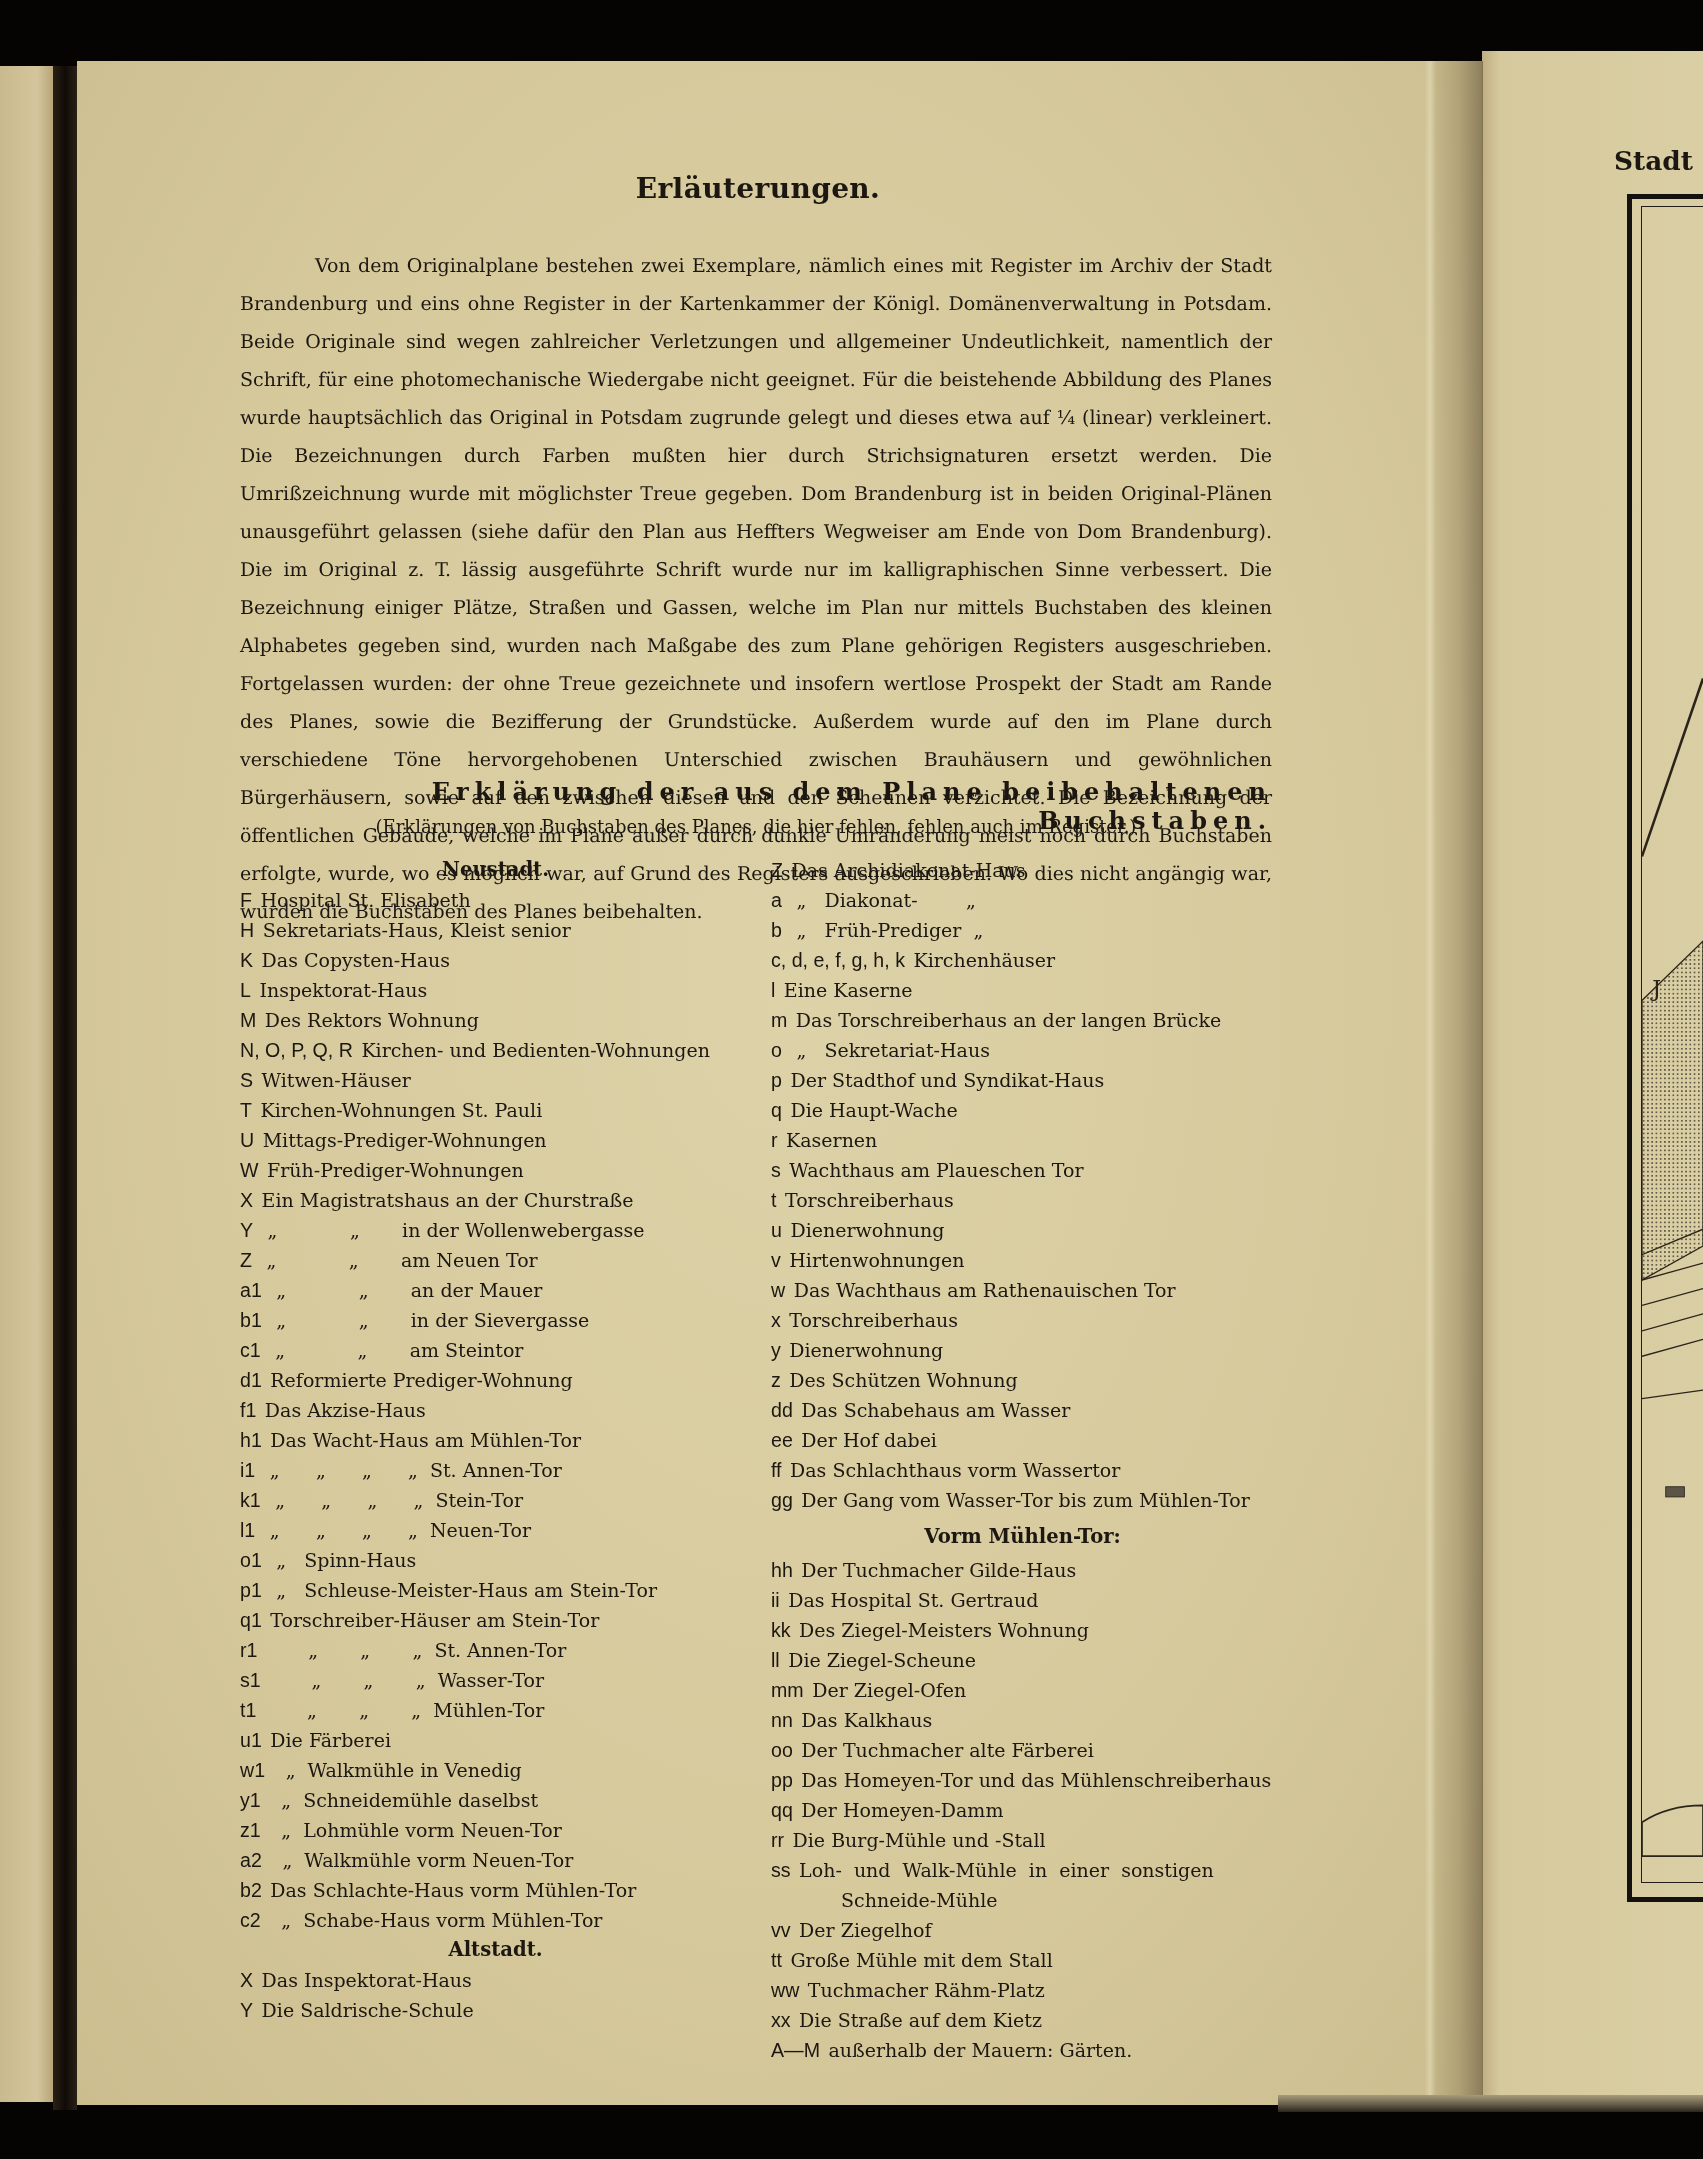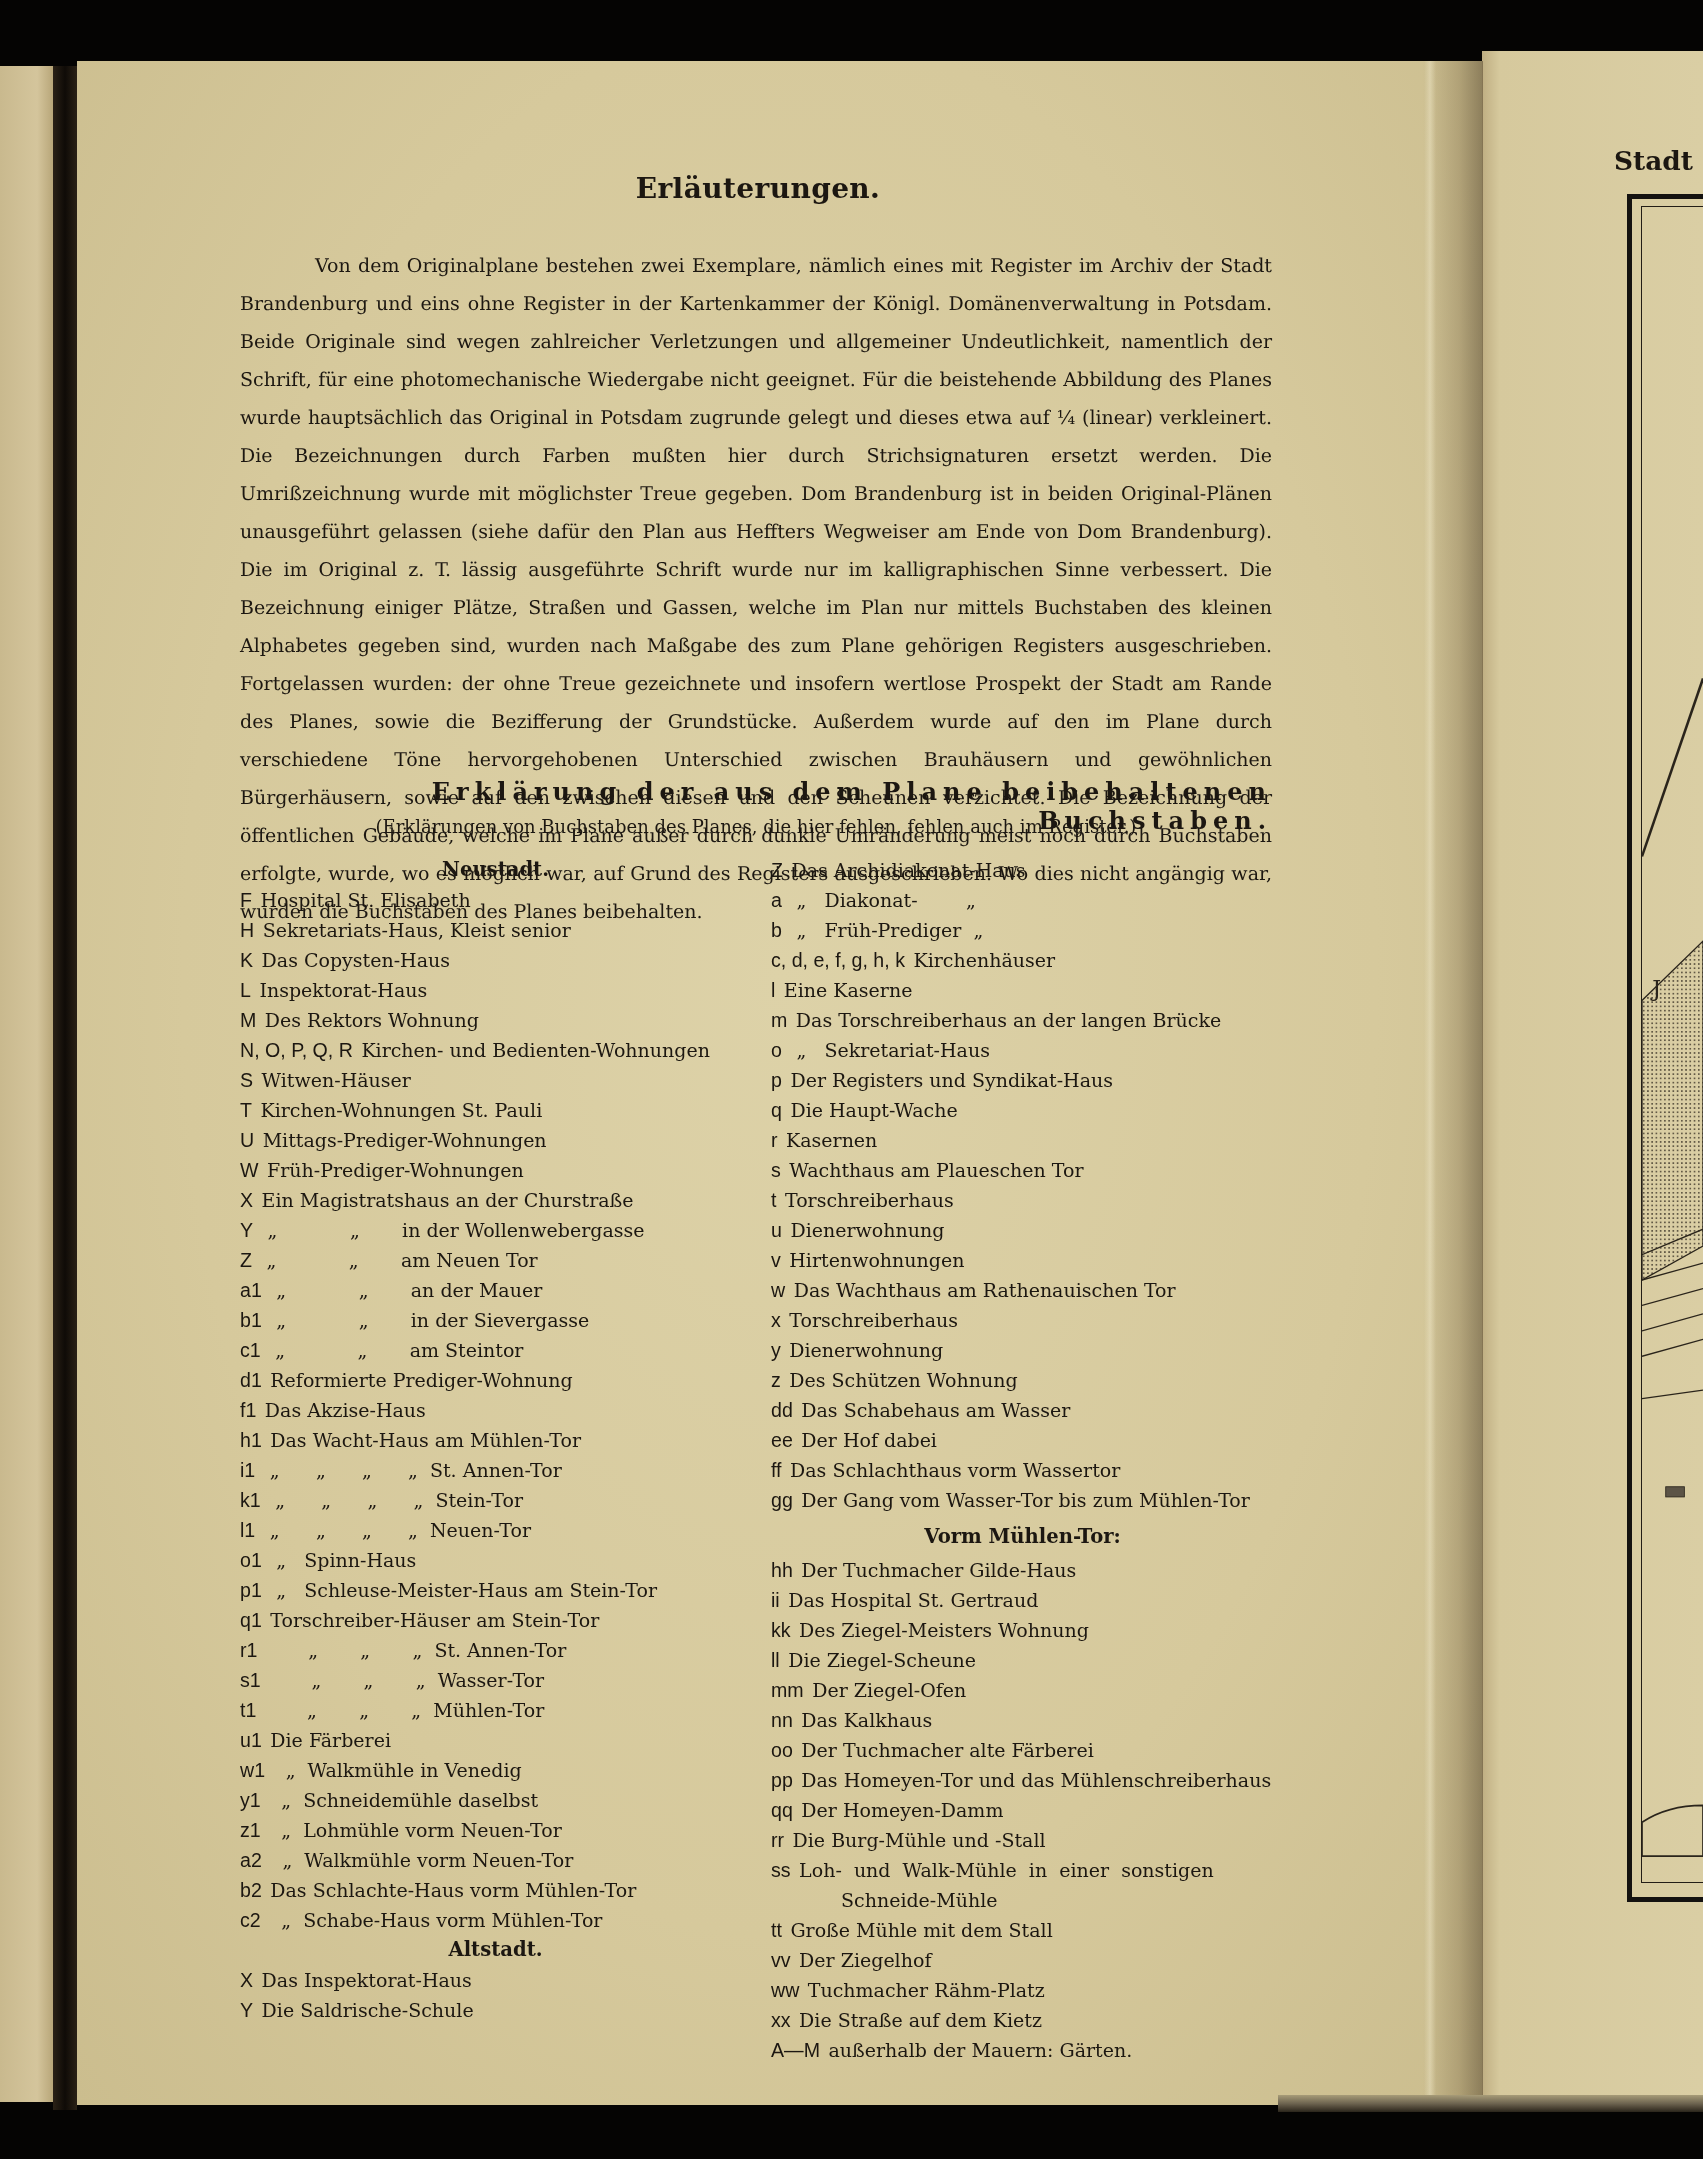--- a/index.html
+++ b/index.html
@@ -289,21 +289,21 @@
       <div class="entry">
         <span class="key">m</span>
         <span class="val">Das Torschreiberhaus an der langen Brücke</span>
       </div>
       <div class="entry">
         <span class="key">o</span>
         <span class="val"> „   Sekretariat-Haus</span>
       </div>
       <div class="entry">
         <span class="key">p</span>
-        <span class="val">Der Registers und Syndikat-Haus</span>
+        <span class="val">Der Stadthof und Syndikat-Haus</span>
       </div>
       <div class="entry">
         <span class="key">q</span>
         <span class="val">Die Haupt-Wache</span>
       </div>
       <div class="entry">
         <span class="key">r</span>
         <span class="val">Kasernen</span>
       </div>
       <div class="entry">
@@ -398,26 +398,26 @@
         <span class="val">Die Burg-Mühle und -Stall</span>
       </div>
       <div class="entry">
         <span class="key">ss</span>
         <span class="val">Loh-  und  Walk-Mühle  in  einer  sonstigen</span>
       </div>
       <div class="entry cont">
         <span class="val">Schneide-Mühle</span>
       </div>
       <div class="entry">
+        <span class="key">vv</span>
+        <span class="val">Der Ziegelhof</span>
+      </div>
+      <div class="entry">
         <span class="key">tt</span>
         <span class="val">Große Mühle mit dem Stall</span>
-      </div>
-      <div class="entry">
-        <span class="key">vv</span>
-        <span class="val">Der Ziegelhof</span>
       </div>
       <div class="entry">
         <span class="key">ww</span>
         <span class="val">Tuchmacher Rähm-Platz</span>
       </div>
       <div class="entry">
         <span class="key">xx</span>
         <span class="val">Die Straße auf dem Kietz</span>
       </div>
       <div class="entry">

